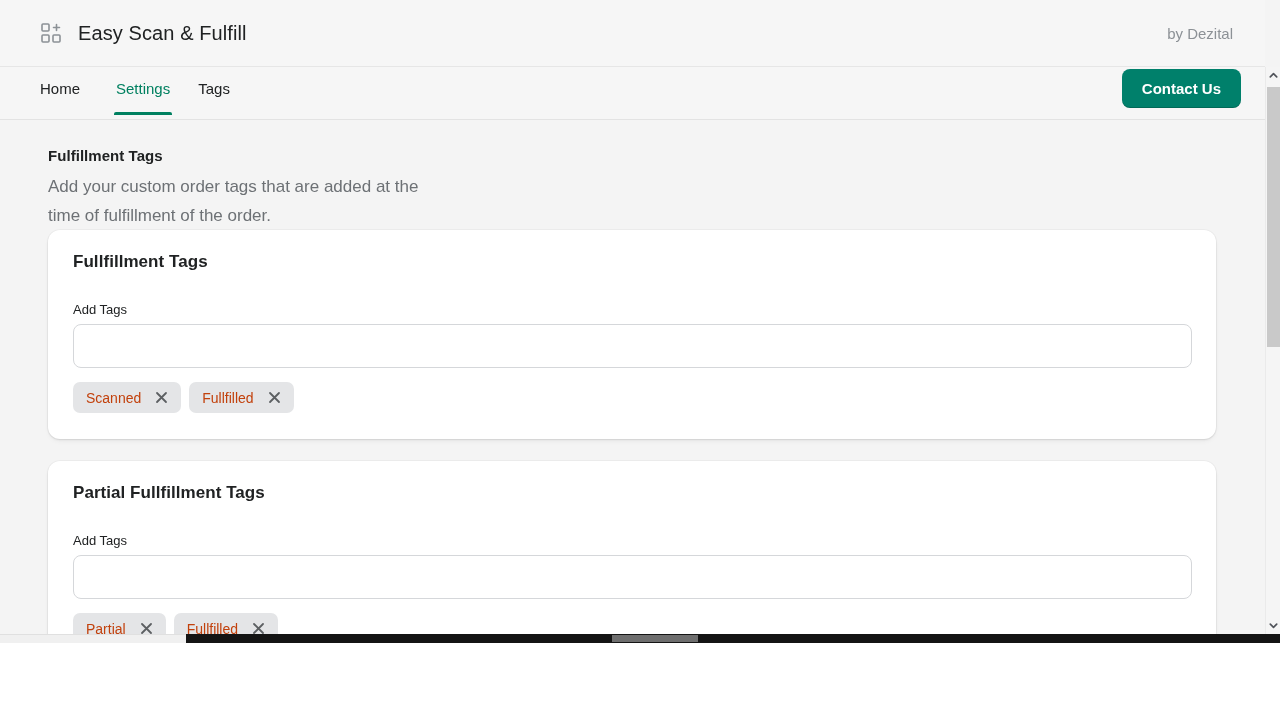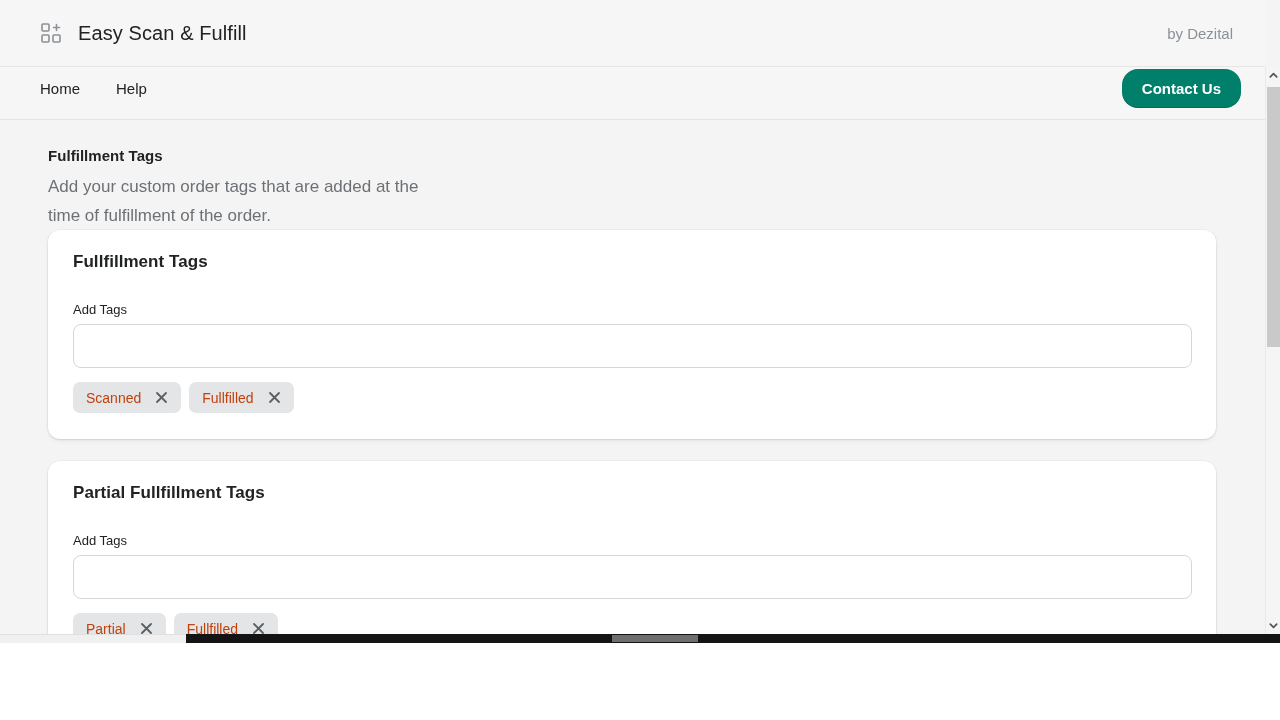--- a/index.html
+++ b/index.html
@@ -103,21 +103,21 @@
   }
   .nav-item.active:first-child::after { left: 0; }
 
   .contact-btn {
     margin-left: auto;
     background: #00806b;
     color: #ffffff;
     font-size: 15px;
     font-weight: 700;
     border: none;
-    border-radius: 16px;
+    border-radius: 8px;
     padding: 11px 20px;
     cursor: pointer;
     font-family: inherit;
     white-space: nowrap;
     box-shadow: inset 0 -1px 0 rgba(0,0,0,.18);
   }
 
   
   .page-body {
     position: absolute;
@@ -301,22 +301,25 @@
       <span class="brand-title">Easy Scan &amp; Fulfill</span>
     </div>
     <span class="byline">by Dezital</span>
   </div>
 
   <div class="app-nav">
     <div class="nav-items">
       <div class="nav-item">
         <span>Home</span>
       </div>
+      <div class="nav-item active">
+        <span>Settings</span>
+      </div>
       <div class="nav-item">
-        <span>Help</span>
+        <span>Tags</span>
       </div>
     </div>
     <button class="contact-btn">Contact Us</button>
   </div>
 
   <div class="page-body">
 
     <div class="settings-col-left">
       <div class="section-title">Fulfillment Tags</div>
       <div class="section-desc">Add your custom order tags that are added at the time of fulfillment of the order.</div>

